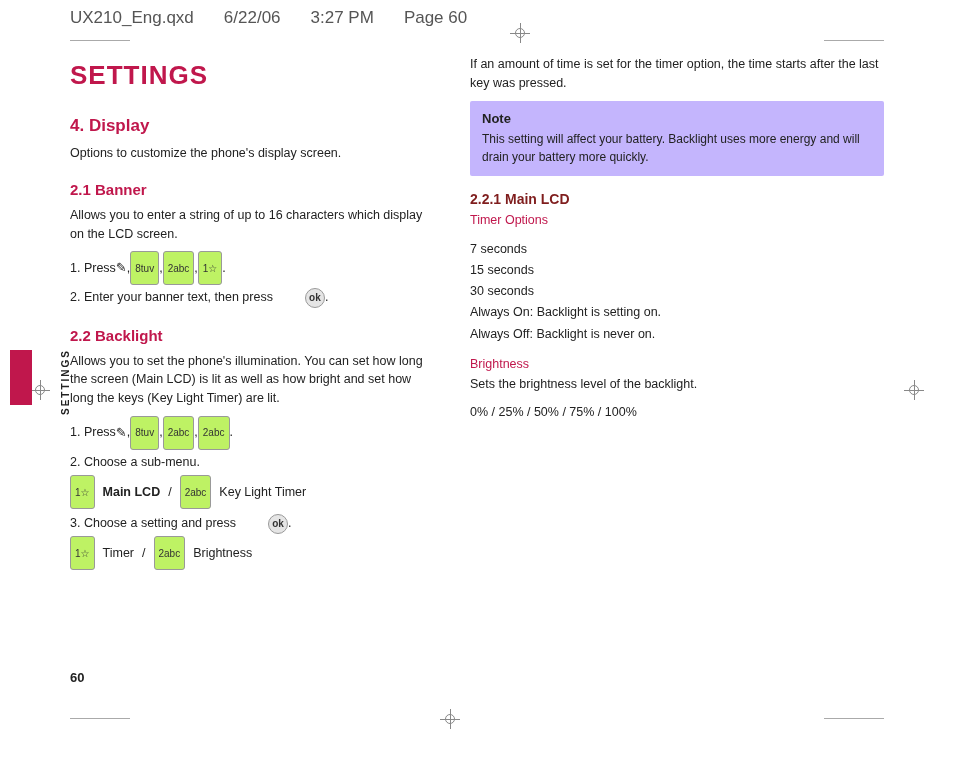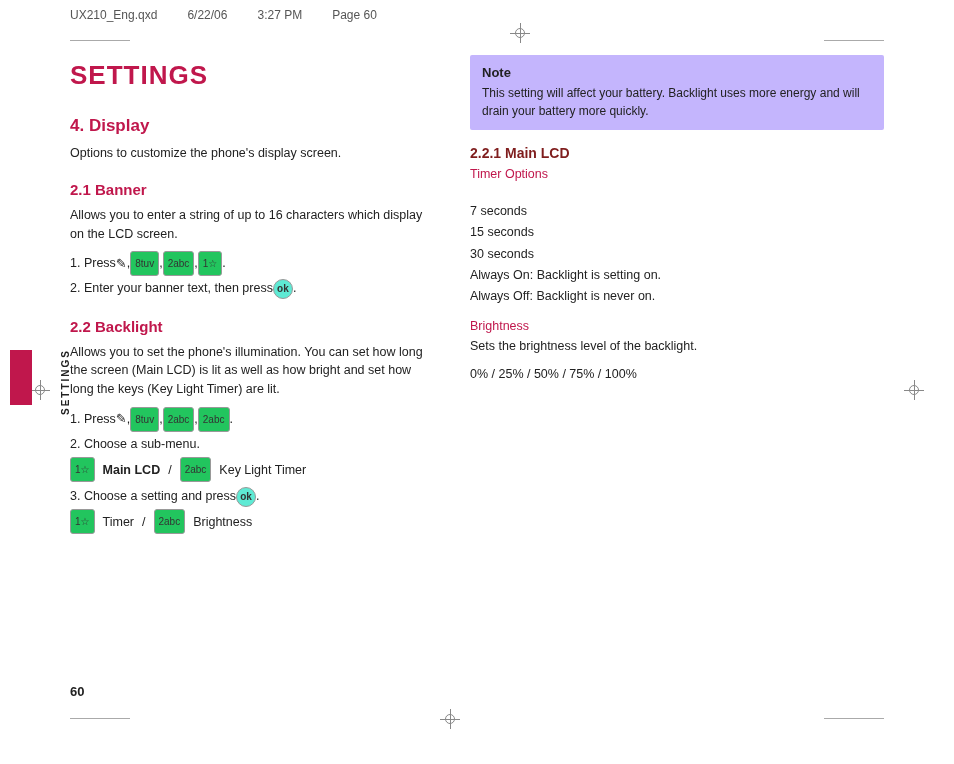--- a/index.html
+++ b/index.html
@@ -14,21 +14,21 @@
       overflow: hidden;
       position: relative;
     }
 
     
     .header-bar {
       position: absolute;
       top: 8px;
       left: 70px;
       right: 70px;
-      font-size: 12px;
+      font-size: 17px;
       color: #555;
       display: flex;
       justify-content: space-between;
       align-items: center;
     }
 
     .header-bar .file-info {
       display: flex;
       gap: 30px;
     }
@@ -207,38 +207,39 @@
 
     
     .key-btn {
       display: inline-flex;
       align-items: center;
       justify-content: center;
       border: 1px solid #999;
       border-radius: 3px;
       padding: 1px 4px;
       font-size: 10px;
-      background: #22c55e;
+      background: #bef264;
       color: #333;
       min-width: 22px;
-      height: 25px;
+      height: 34px;
     }
 
     .key-btn-ok {
       display: inline-flex;
       align-items: center;
       justify-content: center;
       border: 1px solid #999;
       border-radius: 50%;
       width: 20px;
       height: 20px;
       font-size: 10px;
-      background: #5eead4;
+      background: #e5e5e5;
       color: #333;
       font-weight: bold;
+      margin-left: 32px;
     }
 
     .key-btn-pencil {
       display: inline-block;
       font-size: 13px;
     }
 
     
     .note-box {
       background: #c4b5fd;
@@ -253,21 +254,21 @@
     }
     .note-text {
       font-size: 12px;
       line-height: 1.5;
     }
 
     
     .timer-label {
       color: #c0174c;
       font-size: 12.5px;
-      margin-bottom: 20px;
+      margin-bottom: 12px;
       font-weight: normal;
     }
 
     .timer-item {
       font-size: 12.5px;
       color: #222;
       line-height: 1.7;
     }
 
     .brightness-label {
@@ -283,21 +284,21 @@
       align-items: center;
       gap: 8px;
       font-size: 12.5px;
       color: #222;
       margin-bottom: 4px;
     }
 
     
     .page-number {
       position: absolute;
-      bottom: 10px;
+      bottom: 24px;
       left: 0;
       font-size: 13px;
       font-weight: bold;
       color: #222;
     }
   </style>
 </head>
 <body>
 
 <div class="header-bar">
@@ -402,20 +403,21 @@
       <span class="key-btn">2abc</span>
       <span>Brightness</span>
     </div>
 
     <div class="page-number">60</div>
 
   </div>
 
   <div class="right-col">
 
+    <p class="body-text">If an amount of time is set for the timer option, the time starts after the last key was pressed.</p>
 
     <div class="note-box">
       <div class="note-title">Note</div>
       <div class="note-text">This setting will affect your battery. Backlight uses more energy and will drain your battery more quickly.</div>
     </div>
 
     <div class="section-h221">2.2.1 Main LCD</div>
 
     <div class="timer-label">Timer Options</div>
     <div class="timer-item">7 seconds</div>

